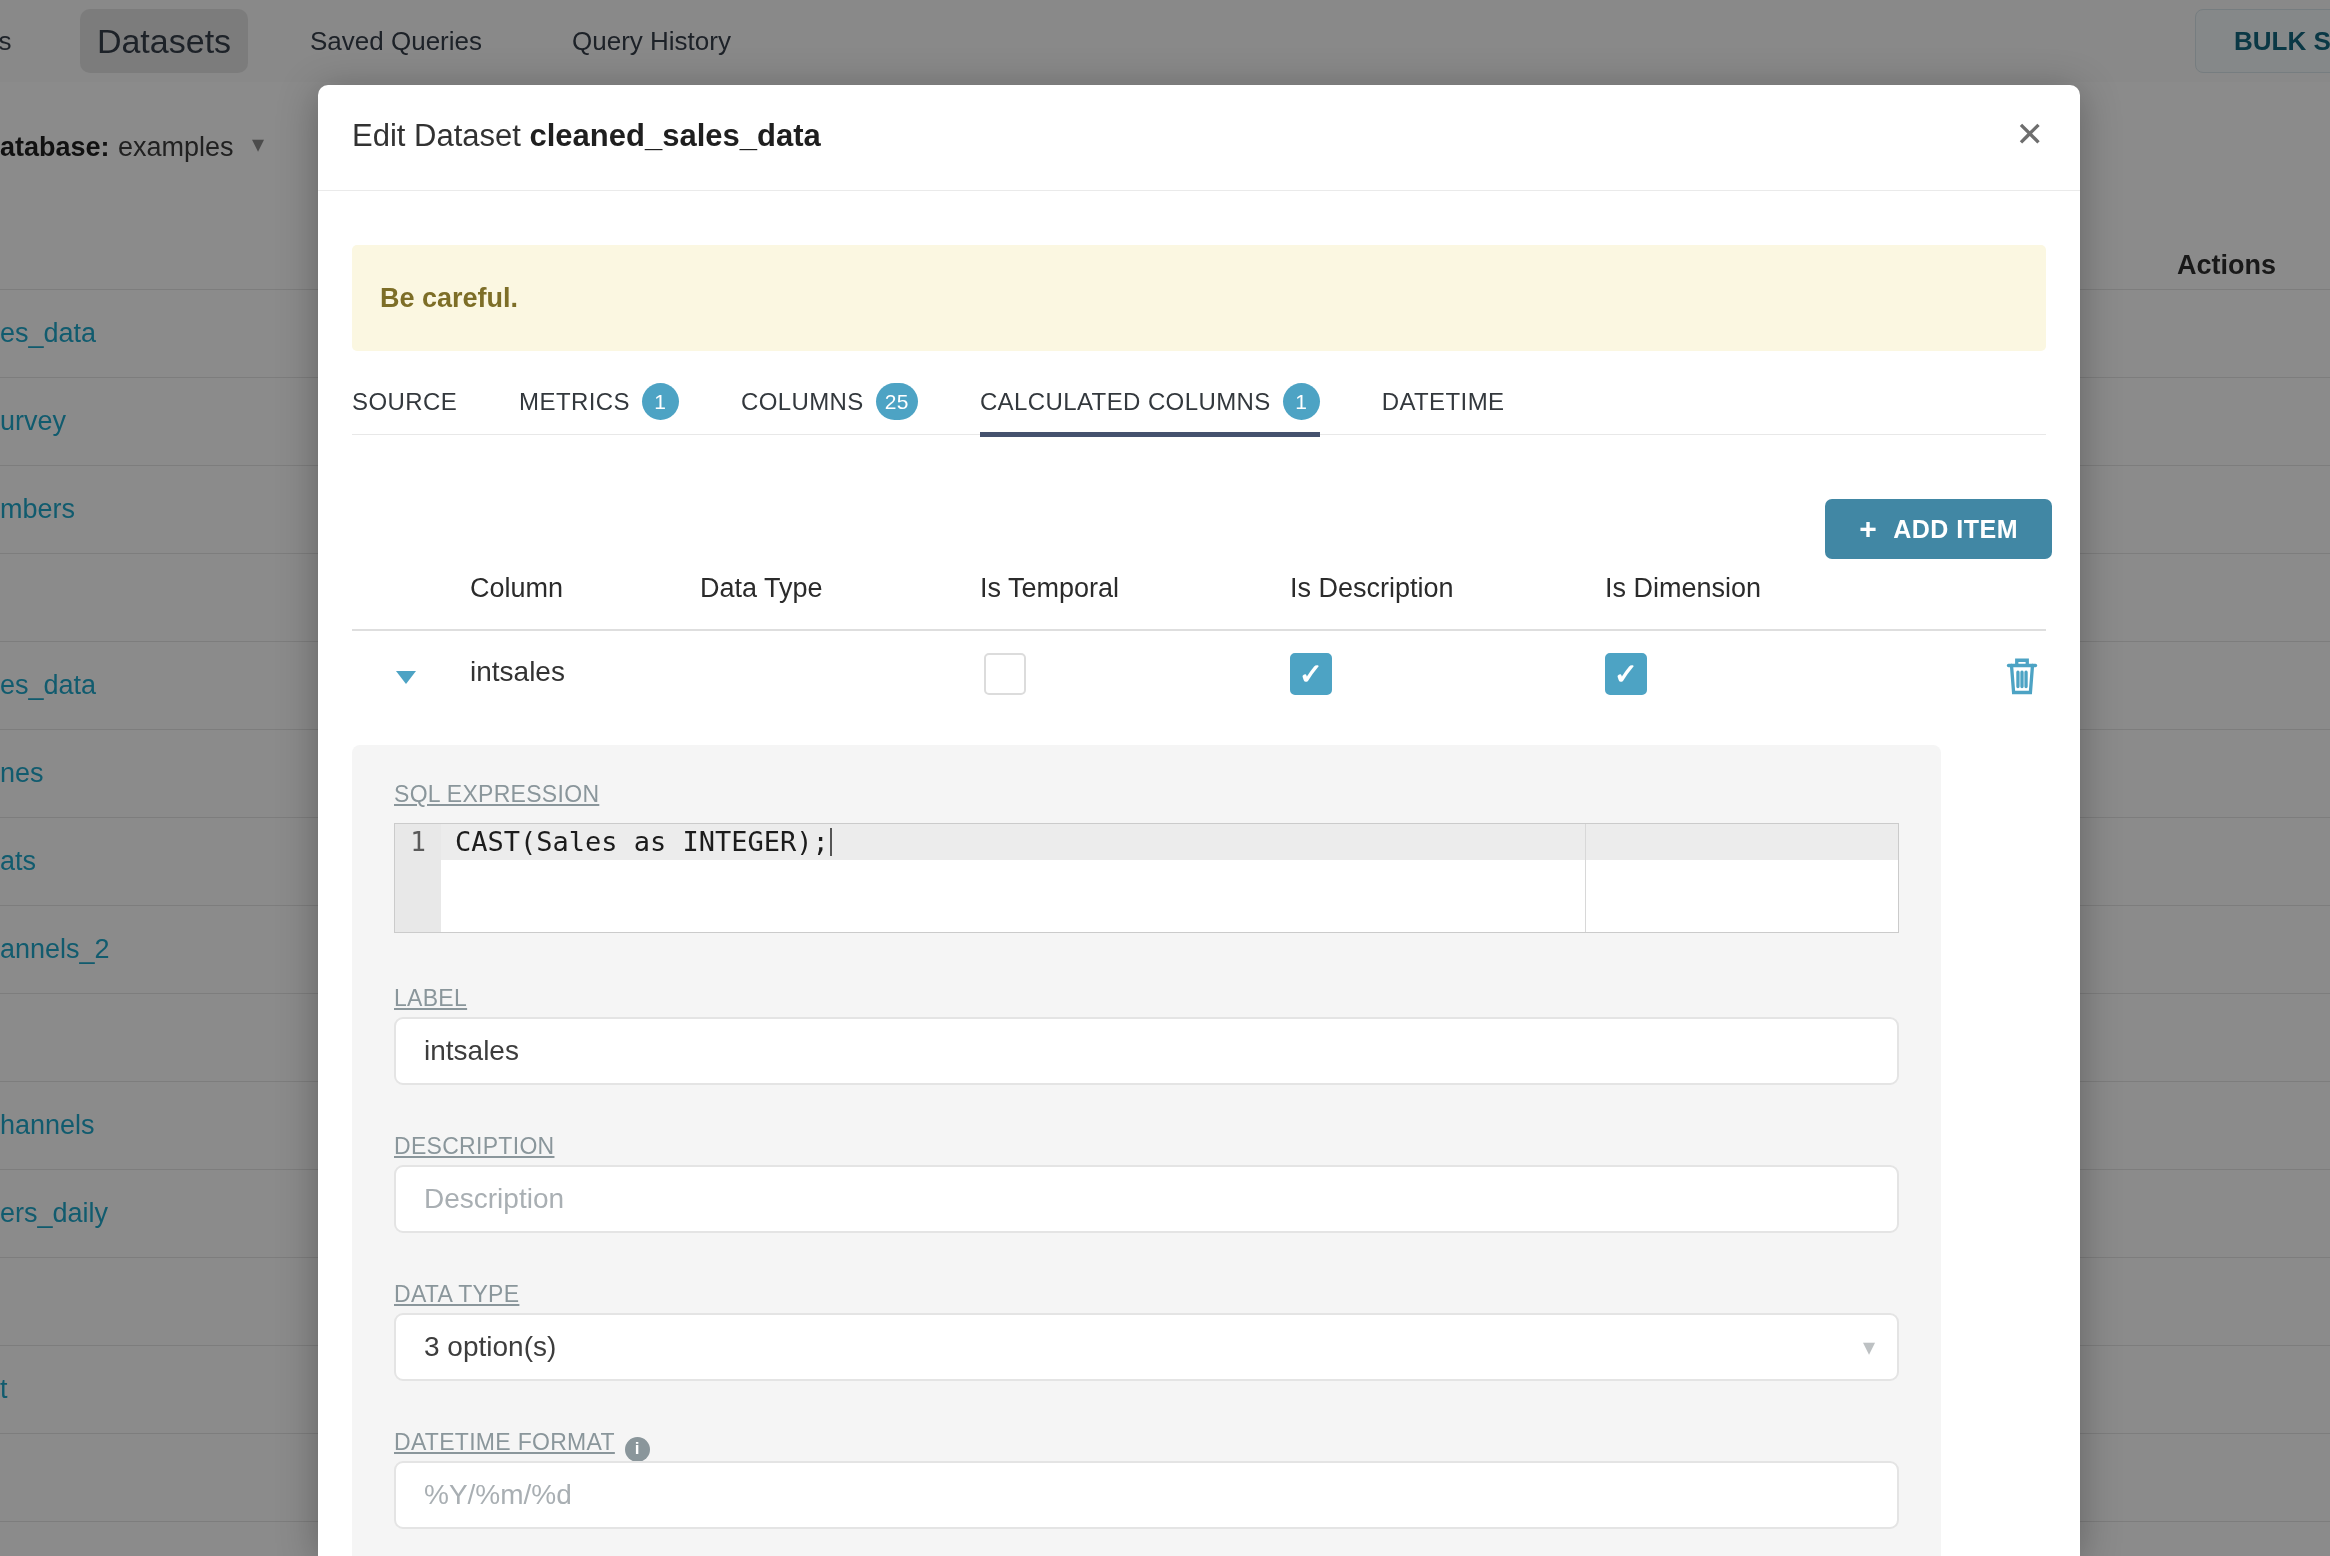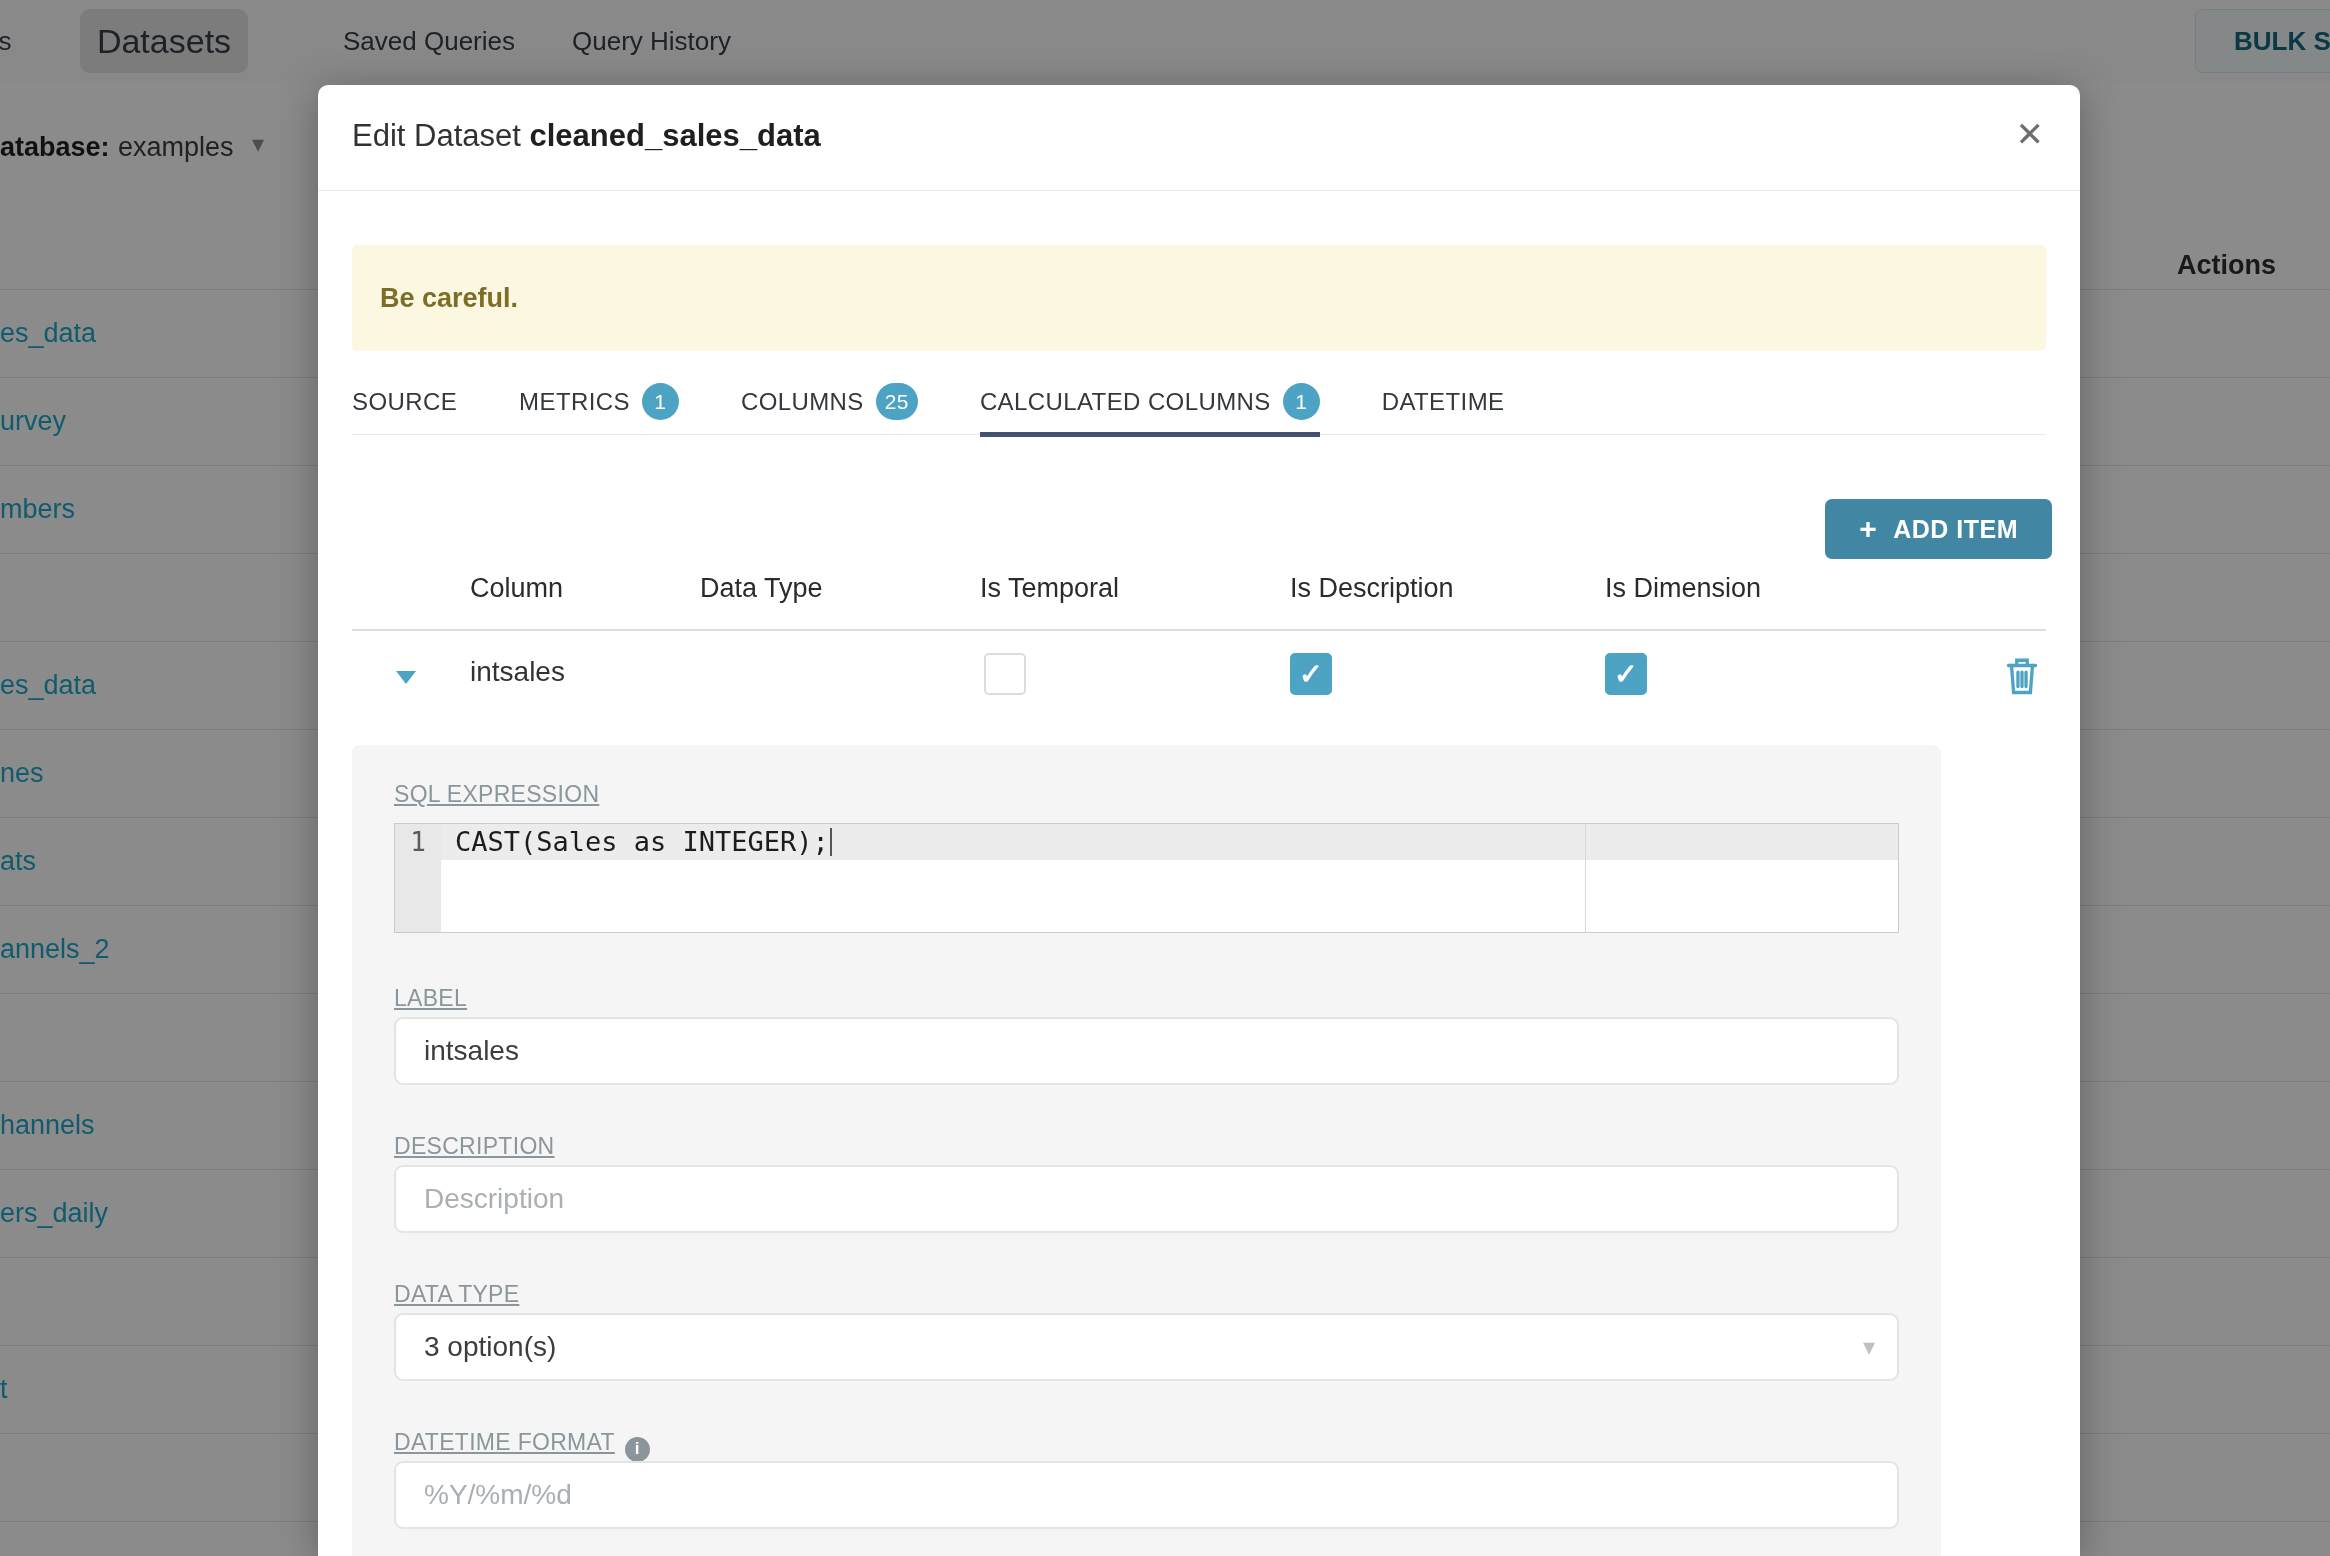--- a/index.html
+++ b/index.html
@@ -11,21 +11,21 @@
     font-family:"Liberation Sans",sans-serif;}
   .stage{position:relative;width:2330px;height:1556px;overflow:hidden;}
 
   
   .bg{position:absolute;inset:0;background:#FDFDFD;}
   .nav{position:absolute;left:0;top:0;width:2330px;height:82px;background:#F9F9F9;}
   .nav-frag{position:absolute;left:-16px;top:0;line-height:82px;font-size:26px;color:#3A424E;}
   .nav-pill{position:absolute;left:80px;top:9px;width:168px;height:64px;background:#E2E2E2;
     border-radius:10px;text-align:center;line-height:64px;font-size:34px;color:#363E4A;}
   .nav-item{position:absolute;top:0;line-height:82px;font-size:26px;color:#363E4A;}
-  .nav-item.sq{left:310px;margin-left:33px;} .nav-item.qh{left:572px;}
+  .nav-item.sq{left:310px;} .nav-item.qh{left:572px;}
   .bulk-btn{position:absolute;left:2195px;top:9px;width:190px;height:64px;background:#F2F7F9;
     border:1px solid #D8E4E9;border-radius:8px;line-height:62px;padding-left:38px;
     font-size:26px;font-weight:bold;color:#13667F;white-space:nowrap;}
   .toolbar{position:absolute;left:0;top:120px;width:2330px;height:60px;}
   .db-label{position:absolute;left:0;top:12px;font-size:27px;font-weight:bold;color:#1F1F1F;text-align:center;}
   .db-value{position:absolute;left:118px;top:12px;font-size:27px;color:#3C3C3C;}
   .db-caret{position:absolute;left:252px;top:10px;font-size:24px;color:#8A8A8A;}
   .actions-header{position:absolute;right:54px;top:250px;font-size:27px;font-weight:bold;color:#2F2F2F;}
   .bg-rows{position:absolute;left:0;top:289px;width:2330px;border-top:1px solid #E3E3E3;}
   .bg-row{height:88px;border-bottom:1px solid #E3E3E3;display:flex;align-items:center;}

